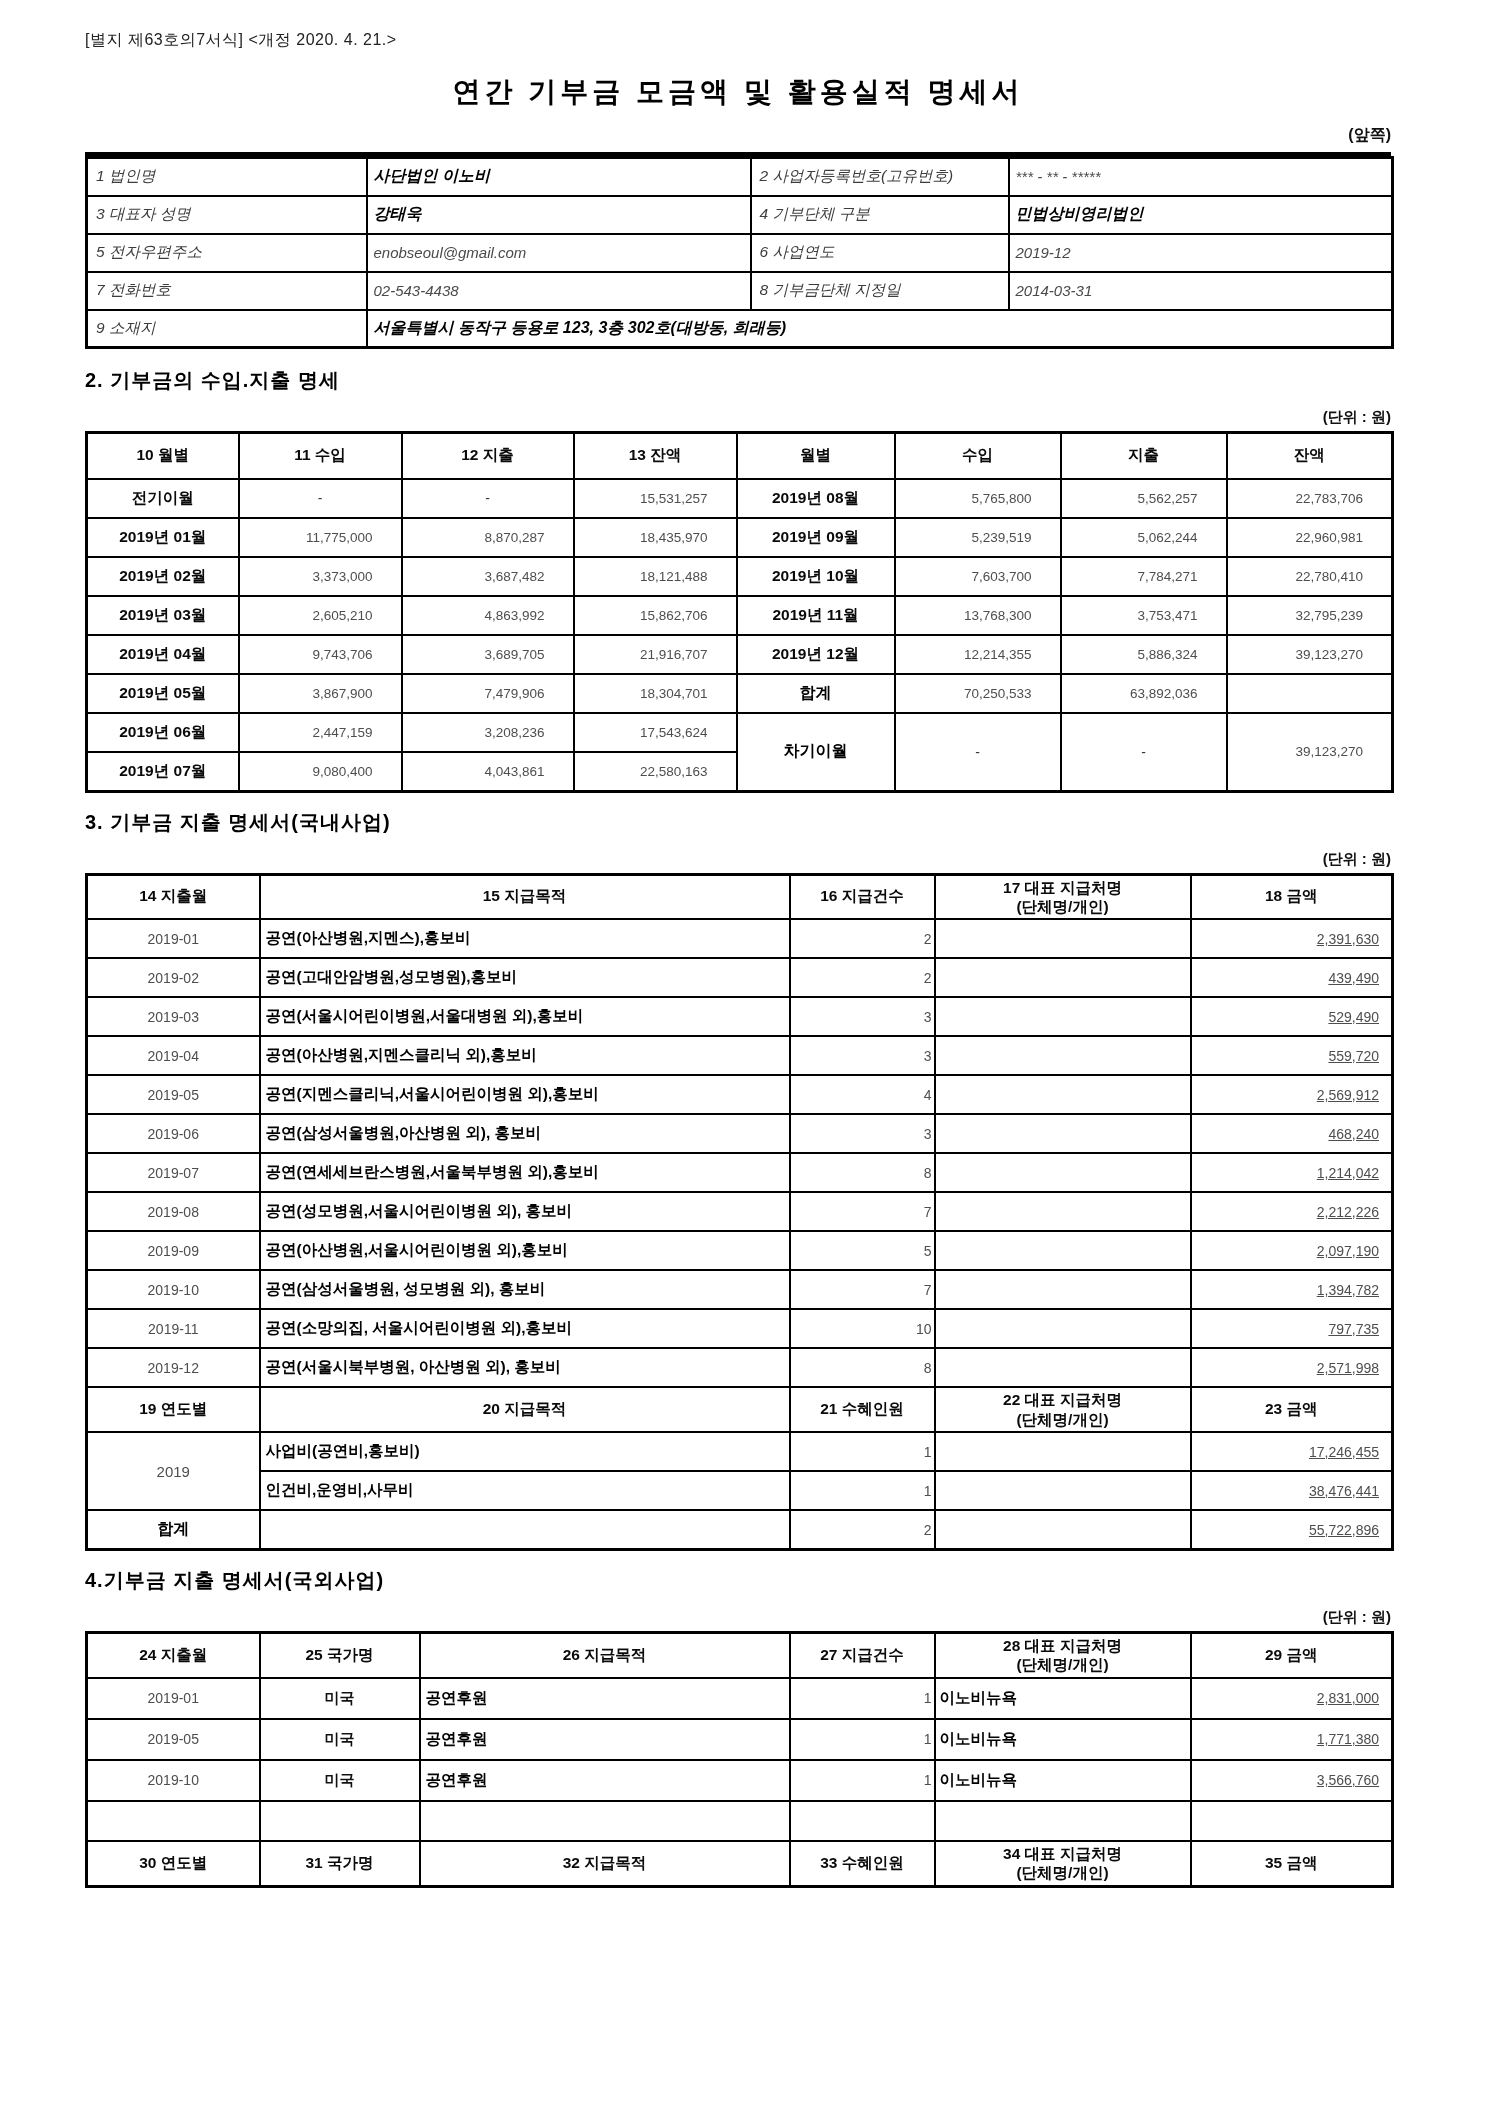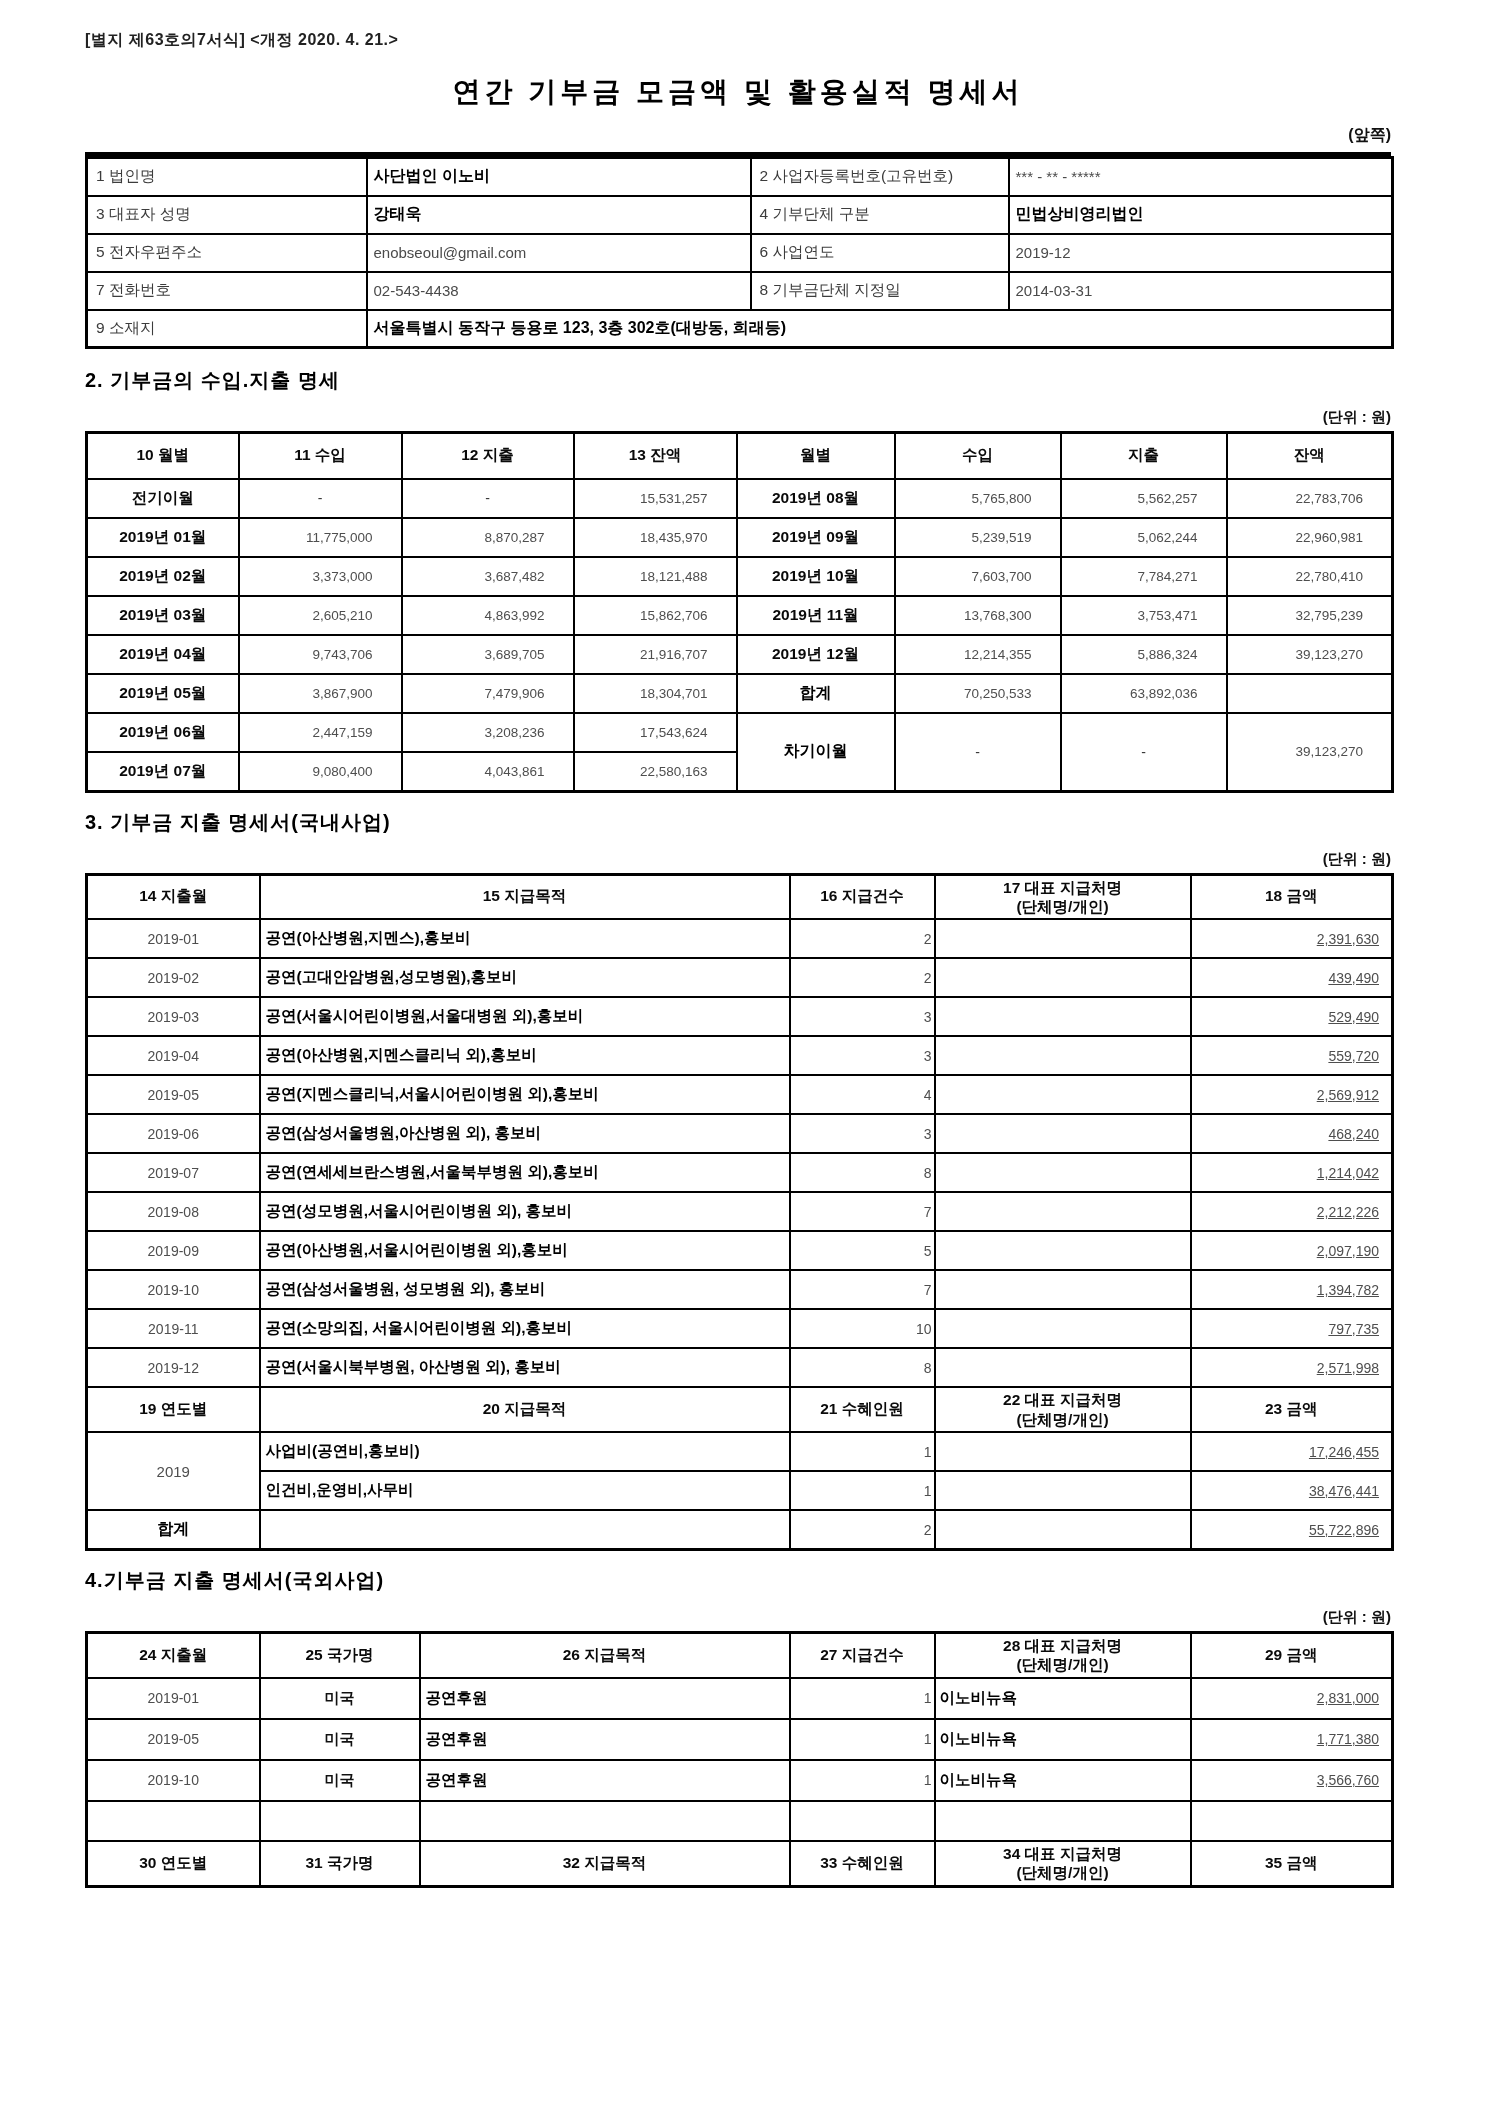--- a/index.html
+++ b/index.html
@@ -1,30 +1,30 @@
 <!DOCTYPE html>
 <html><head>
 <meta charset="utf-8">
 <style>
   html,body{margin:0;padding:0;background:#ffffff;}
   body{width:1500px;height:2120px;position:relative;font-family:"Liberation Sans","DejaVu Sans",sans-serif;color:#1b1b1b;}
   .content{position:absolute;left:85px;top:0;width:1306px;}
-  .meta-line{margin-top:30px;font-size:16px;letter-spacing:0.5px;color:#222;font-weight:bold;}
+  .meta-line{margin-top:30px;font-size:16px;letter-spacing:0.5px;color:#222;font-weight:normal;}
   .doc-title{margin-top:22px;text-align:center;font-size:28px;font-weight:bold;letter-spacing:4px;color:#000;}
   .page-side{margin-top:14px;text-align:right;font-size:16px;font-weight:bold;color:#111;}
   .toprule{border-top:4px solid #000;margin-top:6px;}
   .sec-head{font-size:20px;font-weight:bold;color:#000;margin:10px 0 6px 0;letter-spacing:1px;}
   .unit{ text-align:right;font-size:15px;font-weight:bold;color:#111;margin:14px 0 4px 0;}
   table{border-collapse:collapse;width:1306px;table-layout:fixed;background:#fff;}
   table{border:3px solid #000;}
   td,th{border:2px solid #000;padding:2px 6px;overflow:hidden;white-space:nowrap;}
   th{font-size:15.5px;font-weight:bold;color:#0a0a0a;text-align:center;}
   .hdr2{line-height:1.25;}
   
-  .t1 tr{height:38px;}
+  .t1 tr{height:38px;font-style:italic;}
   .t1 .lab{font-size:15.5px;color:#3c3c3c;text-align:left;padding-left:8px;font-weight:normal;}
   .t1 .val{font-size:16px;font-weight:bold;color:#000;text-align:left;padding-left:6px;}
   .t1 .valg{font-size:15px;color:#4a4a4a;text-align:left;padding-left:6px;}
   
   .t2 .hrow{height:46px;padding-left:32px;}
   .t2 td{height:33px;}
   .mon{font-size:15.5px;font-weight:bold;color:#0a0a0a;text-align:center;}
   .num{font-size:13.5px;color:#4e4e4e;text-align:right;padding-right:28px;}
   .dash{font-size:14px;color:#3a3a3a;text-align:center;}
   .totlbl{font-size:16px;font-weight:bold;color:#000;text-align:center;border-radius:13px;}

